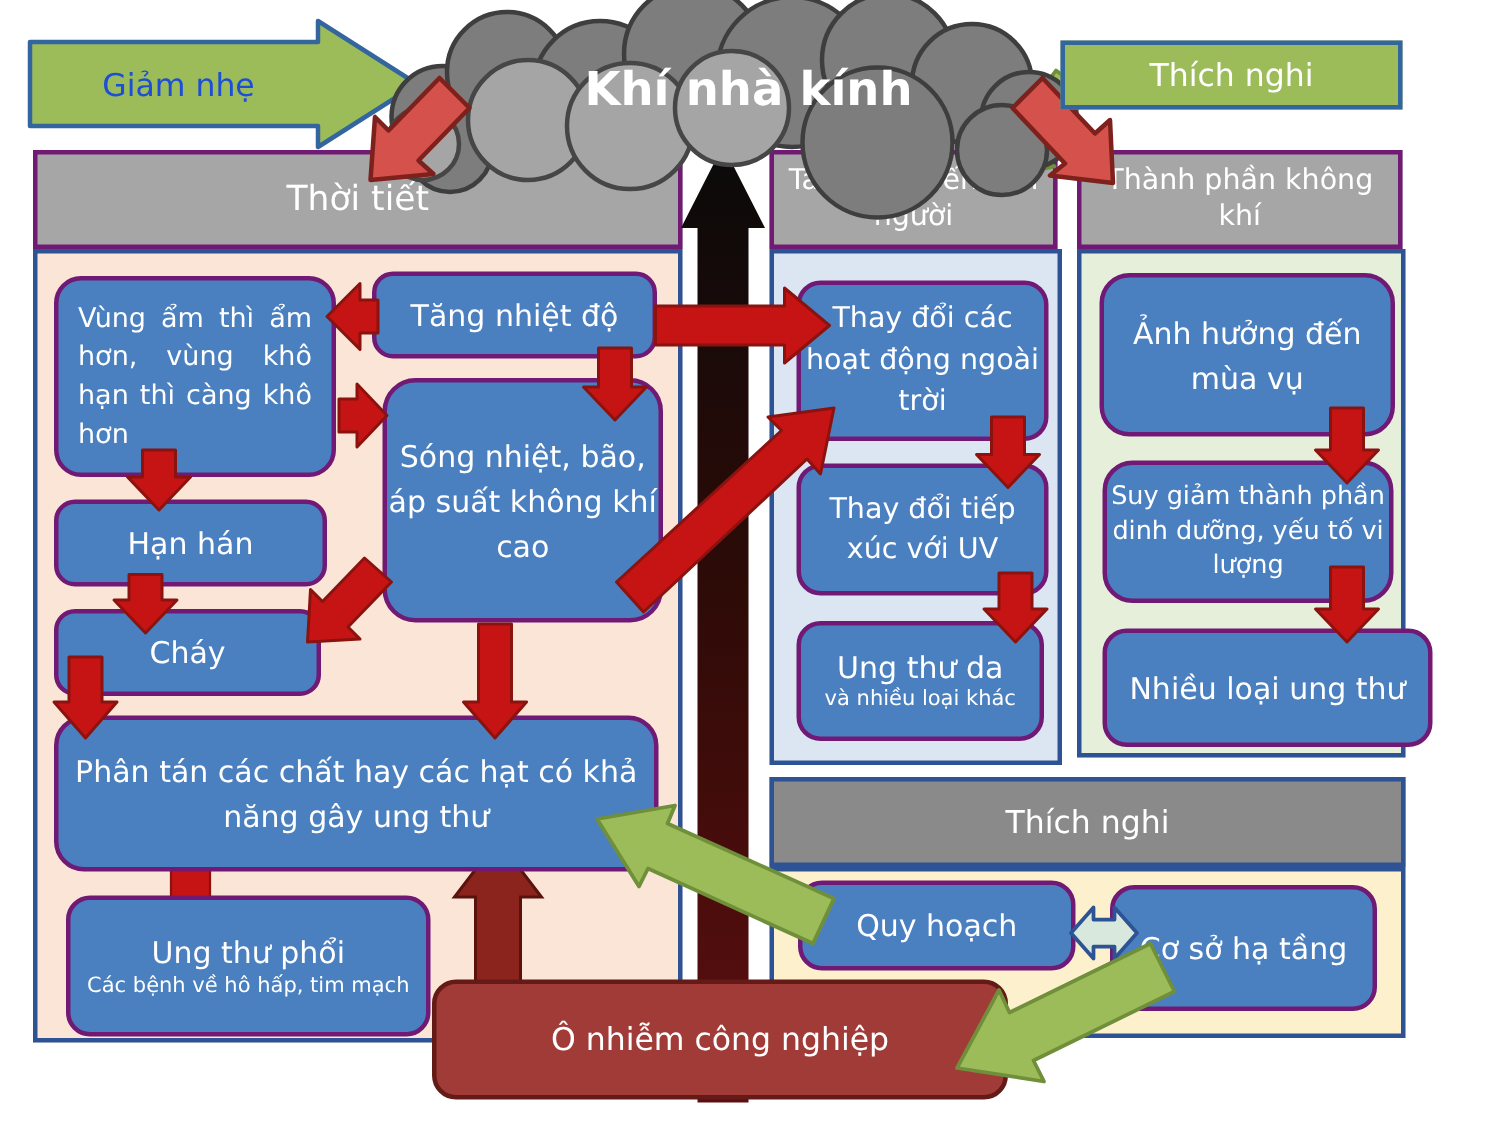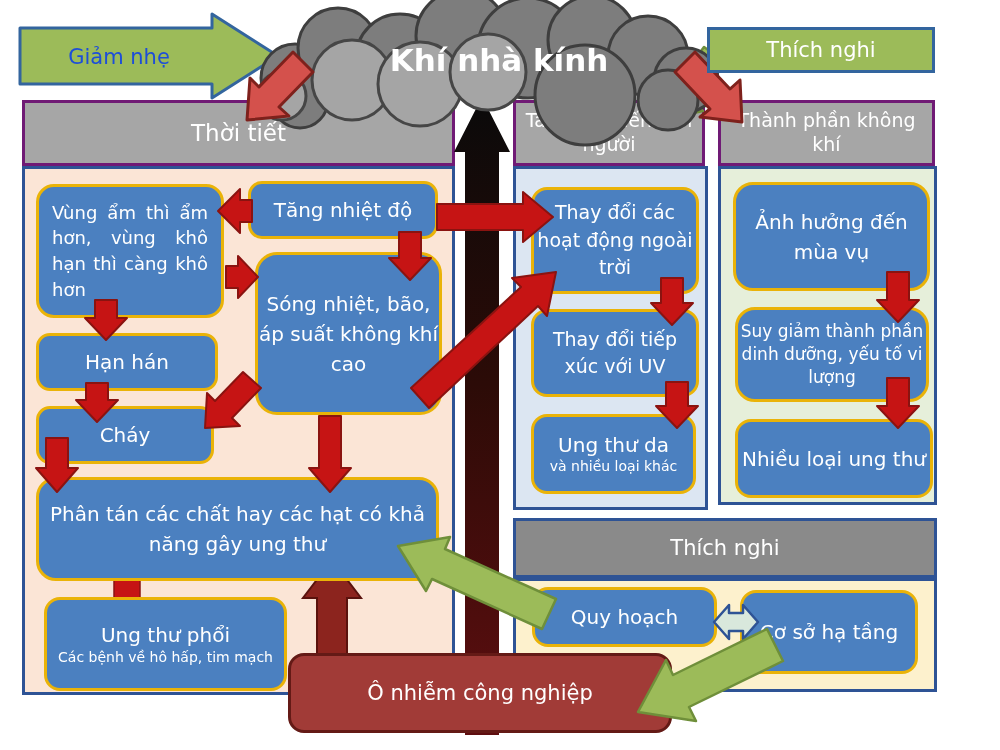--- a/index.html
+++ b/index.html
@@ -17,36 +17,36 @@
   [data-name="weather-panel-header"]{left:22px;top:100px;width:433px;height:66px;font-size:23px;z-index:1;}
   [data-name="weather-panel-body"]{left:22px;top:166px;width:433px;height:529px;background:#fbe5d6;z-index:1;}
   [data-name="human-panel-header"]{left:513px;top:100px;width:192px;height:66px;font-size:19px;line-height:1.25;z-index:1;}
   [data-name="human-panel-body"]{left:513px;top:166px;width:195px;height:344px;background:#dce6f2;z-index:1;}
   [data-name="air-panel-header"]{left:718px;top:100px;width:217px;height:66px;font-size:19px;line-height:1.25;z-index:1;}
   [data-name="air-panel-body"]{left:718px;top:166px;width:219px;height:339px;background:#e6efda;z-index:1;}
   [data-name="adaptation-panel-header"]{left:513px;top:518px;width:424px;height:60px;font-size:21px;z-index:1;}
   [data-name="adaptation-panel-body"]{left:513px;top:578px;width:424px;height:114px;background:#fdf1cd;z-index:1;}
 
   
-  .bluebox{background:#4b80c0;border:3px solid #eab308;color:#fff;border-radius:16px;z-index:3;}
+  .bluebox{background:#4b80c0;border:3px solid #701a75;color:#fff;border-radius:16px;z-index:3;}
   [data-name="box-humid-regions"]{left:36px;top:184px;width:188px;height:134px;border-radius:18px;
       font-size:18px;line-height:1.42;padding:8px 13px;display:flex;align-items:center;}
   [data-name="box-humid-regions"] span{text-align:justify;width:100%;}
   [data-name="box-temperature-rise"]{left:248px;top:181px;width:190px;height:58px;font-size:20px;border-radius:14px;}
   [data-name="box-heatwaves"]{left:255px;top:252px;width:187px;height:163px;font-size:20px;line-height:1.5;border-radius:22px;}
   [data-name="box-drought"]{left:36px;top:333px;width:182px;height:58px;font-size:20px;border-radius:14px;}
   [data-name="box-fire"]{left:36px;top:406px;width:178px;height:58px;font-size:20px;border-radius:14px;}
   [data-name="box-carcinogen-dispersion"]{left:36px;top:477px;width:403px;height:104px;font-size:20px;line-height:1.5;border-radius:20px;}
   [data-name="box-lung-cancer"]{left:44px;top:597px;width:243px;height:94px;flex-direction:column;line-height:1.3;}
   [data-name="box-outdoor-activities"]{left:531px;top:187px;width:168px;height:107px;font-size:19px;line-height:1.45;}
   [data-name="box-uv-exposure"]{left:531px;top:309px;width:168px;height:88px;font-size:19px;line-height:1.4;}
   [data-name="box-skin-cancer"]{left:531px;top:414px;width:165px;height:80px;flex-direction:column;line-height:1.25;}
   [data-name="box-crop-impact"]{left:733px;top:182px;width:197px;height:109px;font-size:20px;line-height:1.5;border-radius:20px;}
   [data-name="box-nutrient-decline"]{left:735px;top:307px;width:194px;height:95px;font-size:17px;line-height:1.35;border-radius:20px;}
-  [data-name="box-many-cancers"]{left:735px;top:419px;width:198px;height:79px;font-size:20px;line-height:1.3;text-align:center;}
+  [data-name="box-many-cancers"]{left:735px;top:419px;width:220px;height:79px;font-size:20px;line-height:1.3;text-align:center;}
   [data-name="box-planning"]{left:532px;top:587px;width:185px;height:60px;font-size:20px;}
   [data-name="box-infrastructure"]{left:740px;top:590px;width:178px;height:84px;font-size:20px;}
   .box-title{font-size:20px;}
   .box-sub{font-size:14px;}
   [data-name="box-industrial-pollution"]{left:288px;top:653px;width:384px;height:80px;background:#a13b37;
       border:3px solid #641a16;border-radius:16px;color:#fff;font-size:21px;z-index:3;}
 
   
   #layer-under{z-index:2;}
   #layer-over{z-index:4;}

